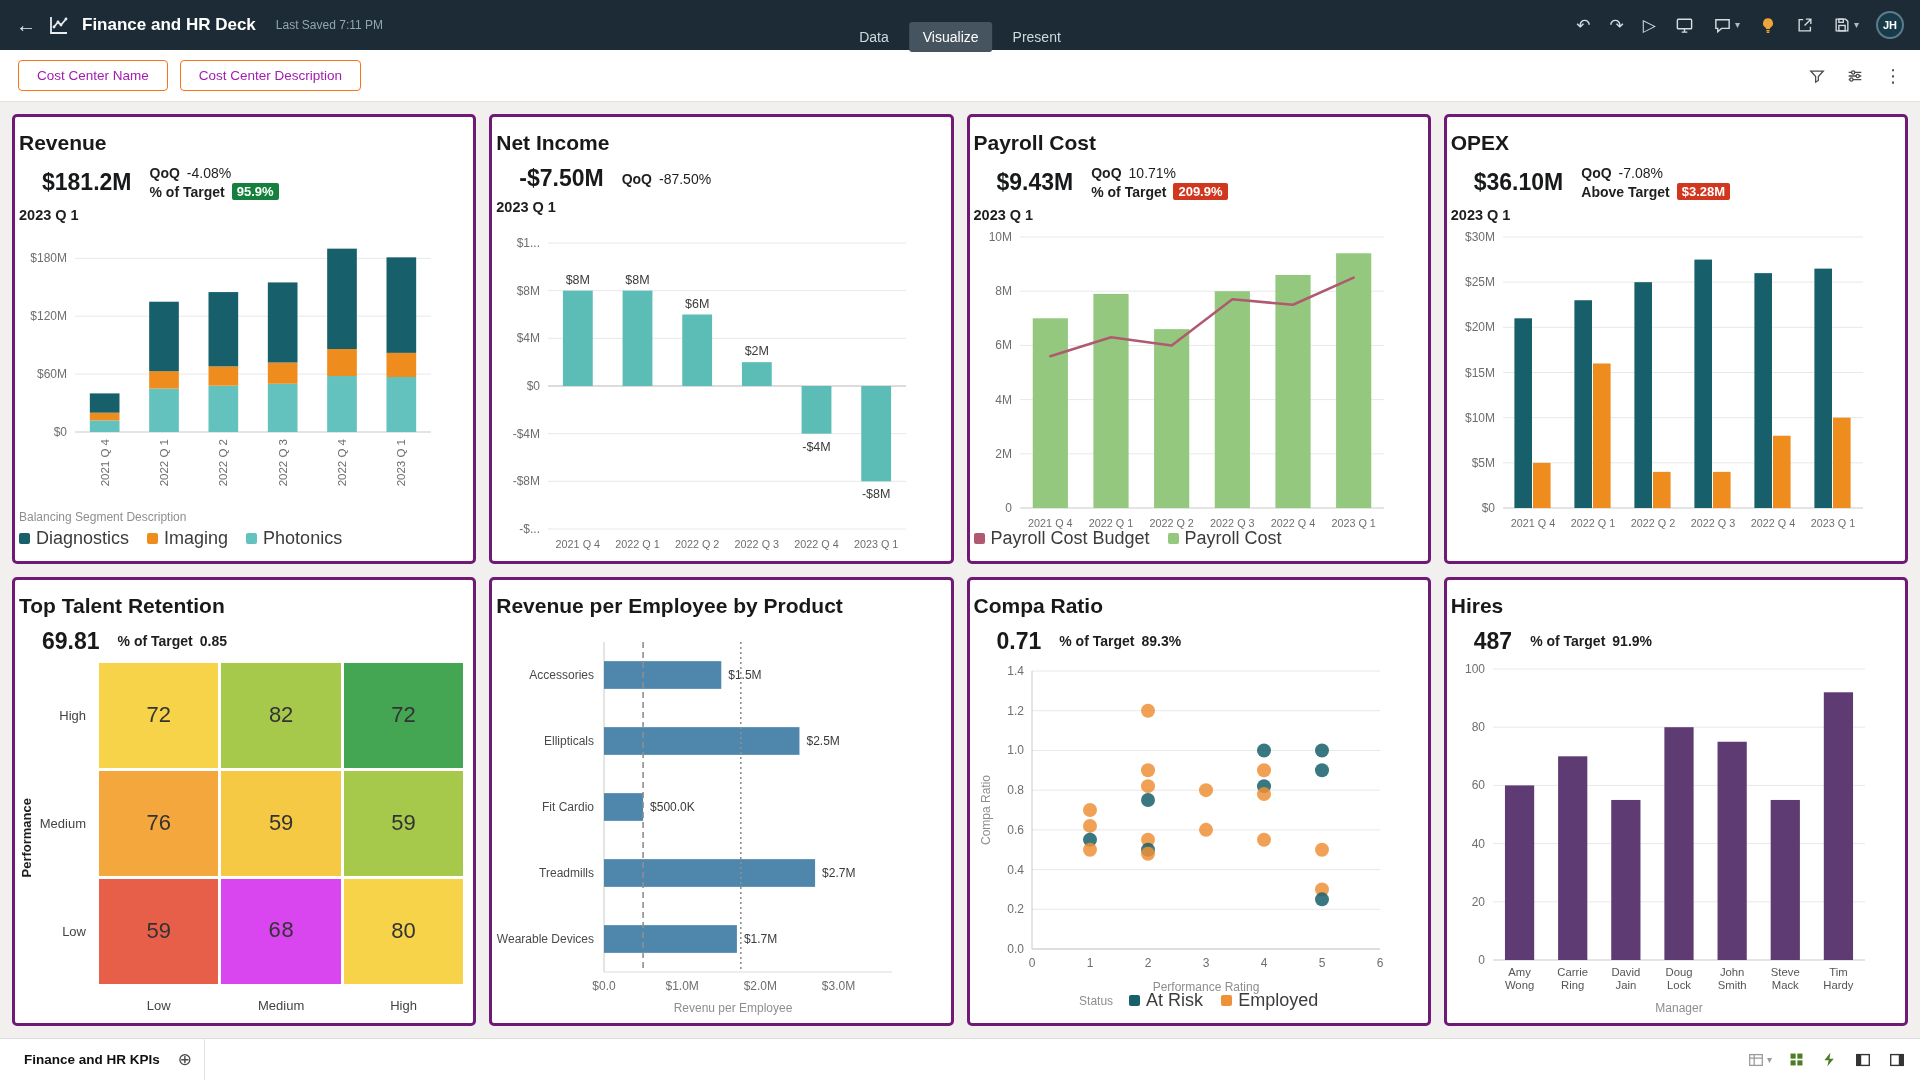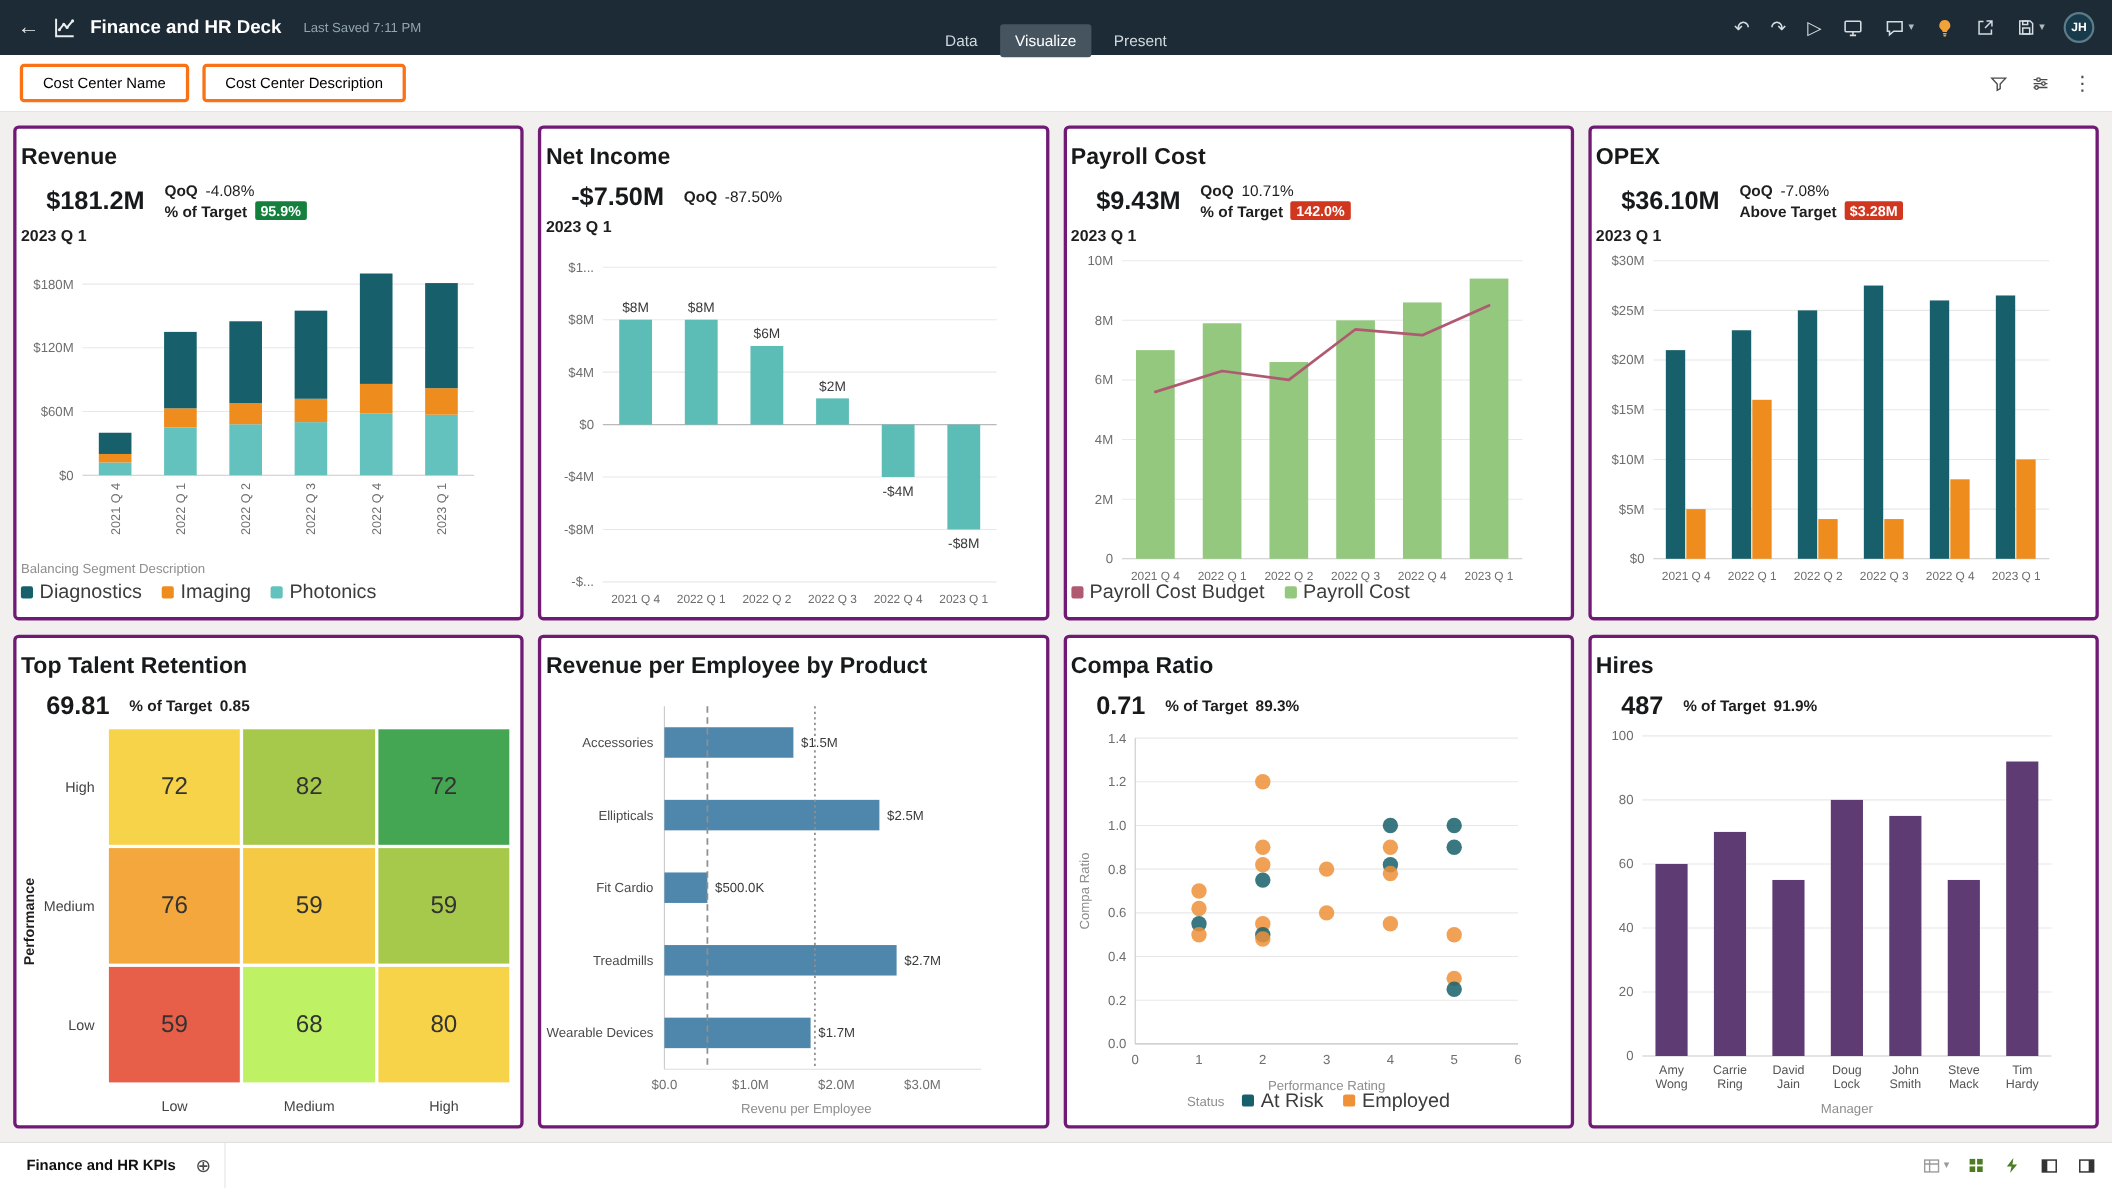--- a/index.html
+++ b/index.html
@@ -17,21 +17,21 @@
   .tb-tabs{position:absolute;left:50%;top:12px;height:100%;transform:translateX(-50%);display:flex;align-items:center;gap:6px;}
   .tb-tab{background:none;border:none;color:#cfd9de;font-size:14px;padding:7px 14px;border-radius:3px;cursor:pointer;}
   .tb-tab.active{background:#45545f;color:#fff;}
   .tb-right{margin-left:auto;display:flex;align-items:center;gap:15px;}
   .tb-icon{background:none;border:none;display:flex;align-items:center;gap:3px;cursor:pointer;color:#d5dde2;font-size:17px;padding:2px;line-height:1;}
   .caret{font-size:10px;color:#aeb9c0;}
   .avatar{width:28px;height:28px;border-radius:50%;background:#173b4a;border:2px solid #5d7b88;color:#fff;font-size:11px;font-weight:700;display:flex;align-items:center;justify-content:center;cursor:pointer;}
 
   
   .filterbar{height:52px;background:#fff;border-bottom:1px solid #e3e1df;display:flex;align-items:center;padding:0 18px;flex:0 0 auto;}
-  .chip{border:3px solid #f97316;background:#fff;border-radius:4px;padding:7px 18px;font-size:13.5px;color:#000000;margin-right:12px;cursor:pointer;}
+  .chip{border:1px solid #f97316;background:#fff;border-radius:4px;padding:7px 18px;font-size:13.5px;color:#a21caf;margin-right:12px;cursor:pointer;}
   .fb-right{margin-left:auto;display:flex;align-items:center;gap:20px;}
   .fb-icon{background:none;border:none;cursor:pointer;display:flex;align-items:center;color:#4a4a4a;font-size:18px;line-height:1;}
 
   
   .canvas{flex:1;padding:12px;display:grid;grid-template-columns:repeat(4,1fr);grid-template-rows:1fr 1fr;gap:13px;min-height:0;}
   .tile{background:#fff;border:3px solid #701a75;border-radius:5px;padding:14px 4px 10px;display:flex;flex-direction:column;overflow:hidden;min-height:0;}
   .tile-title{font-size:21px;font-weight:700;color:#17191a;margin-bottom:10px;}
   .kpi-line{display:flex;align-items:center;gap:18px;}
   .kpi-big{font-size:23px;font-weight:700;color:#17191a;margin-left:23px;}
   .kpi-stack{display:flex;flex-direction:column;gap:2px;justify-content:center;}
@@ -282,21 +282,21 @@
     <h2 class="tile-title">Payroll Cost</h2>
     <div class="kpi-line">
       <span class="kpi-big">$9.43M</span>
       <div class="kpi-stack">
         <div class="kpi-row">
             <span class="kpi-lab">QoQ</span>
             <span class="kpi-val">10.71%</span>
           </div>
         <div class="kpi-row">
             <span class="kpi-lab">% of Target</span>
-            <span class="badge badge-red">142.0%</span>
+            <span class="badge badge-red">209.9%</span>
           </div>
       </div>
     </div>
     <div class="kpi-period">2023 Q 1</div>
     <div class="chart-host" id="chart-2">
         <svg width="422" height="307">
           <line x1="46" y1="281" x2="410" y2="281" stroke="#c9c9c9"></line>
           <text font-size="12" fill="#6e6e6e" font-family="Liberation Sans, sans-serif" text-anchor="end" x="38" y="285">0</text>
           <line x1="46" y1="226.8" x2="410" y2="226.8" stroke="#e8e8e8"></line>
           <text font-size="12" fill="#6e6e6e" font-family="Liberation Sans, sans-serif" text-anchor="end" x="38" y="230.8">2M</text>
@@ -408,21 +408,21 @@
               <div class="heat-rowlab">High</div>
               <div class="heat-cell" style="background: rgb(246, 211, 72);">72</div>
               <div class="heat-cell" style="background: rgb(166, 201, 76);">82</div>
               <div class="heat-cell" style="background: rgb(68, 165, 83);">72</div>
               <div class="heat-rowlab">Medium</div>
               <div class="heat-cell" style="background: rgb(243, 167, 61);">76</div>
               <div class="heat-cell" style="background: rgb(246, 201, 69);">59</div>
               <div class="heat-cell" style="background: rgb(166, 201, 76);">59</div>
               <div class="heat-rowlab">Low</div>
               <div class="heat-cell" style="background: rgb(232, 95, 73);">59</div>
-              <div class="heat-cell" style="background: #bef264;">68</div>
+              <div class="heat-cell" style="background: #d946ef; font-family: Liberation Mono, monospace;">68</div>
               <div class="heat-cell" style="background: rgb(246, 211, 72);">80</div>
               <div></div>
               <div class="heat-collab">Low</div>
               <div class="heat-collab">Medium</div>
               <div class="heat-collab">High</div>
             </div>
           </div>
         </div>
       </div>
   </section>

